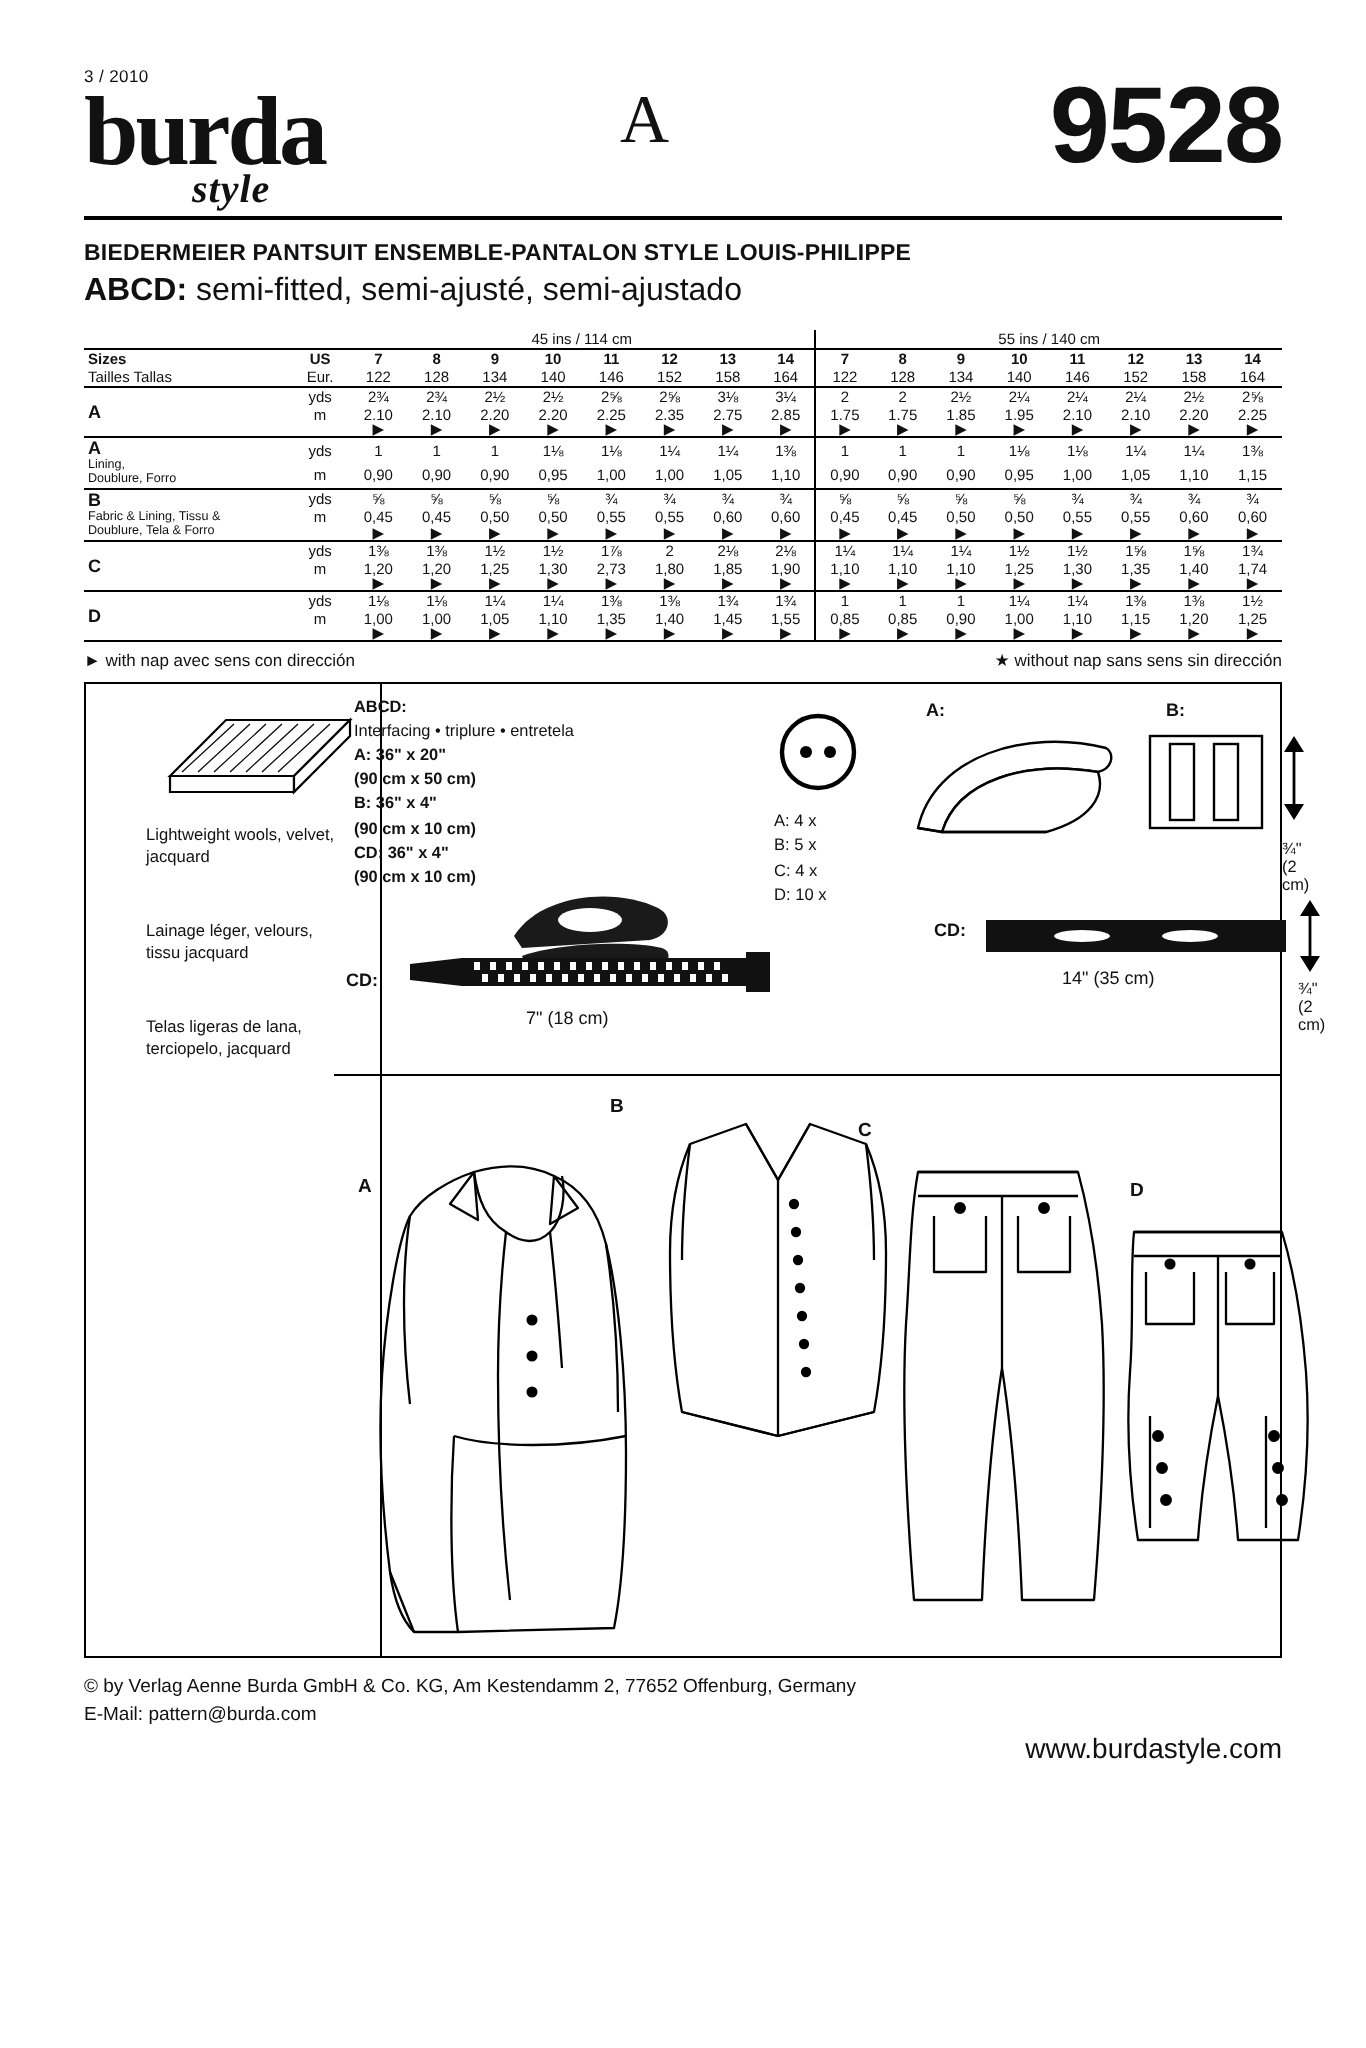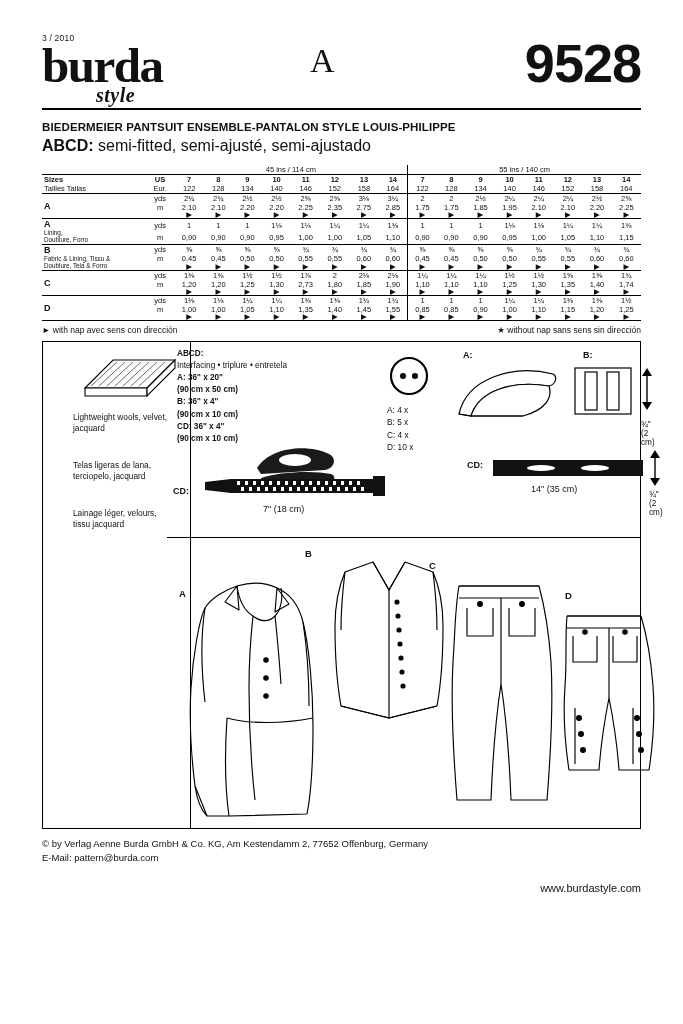--- a/index.html
+++ b/index.html
@@ -71,21 +71,21 @@
   .fabtext.b3 { padding-top:26px; }
 
   .notions { position:absolute; left:124px; top:0; right:0; height:196px; border-bottom:1.4px solid #000; }
   .notions .nl { position:absolute; left:10px; top:6px; font-size:8.2px; line-height:12.2px; }
   .notions .nl b { font-weight:bold; }
 
   .garments { position:absolute; left:124px; top:196px; right:0; bottom:0; }
   .glabel { position:absolute; font-size:9.5px; font-weight:bold; }
 
   .footer { font-size:9.5px; line-height:14px; margin-top:8px; }
-  .web { text-align:right; font-size:11px; margin-top:16px; }
+  .web { text-align:right; font-size:14px; margin-top:2px; }
 
   svg { display:block; }
 </style>
 </head>
 <body>
 
 <div class="page">
 
   <div class="date">3 / 2010</div>
 
@@ -467,24 +467,24 @@
           <path d="M32 44 L58 20" stroke="#000" stroke-width=".6"></path>
           <path d="M40 44 L66 20" stroke="#000" stroke-width=".6"></path>
           <path d="M48 44 L74 20" stroke="#000" stroke-width=".6"></path>
           <path d="M56 44 L82 20" stroke="#000" stroke-width=".6"></path>
           <path d="M64 44 L90 20" stroke="#000" stroke-width=".6"></path>
           <path d="M72 44 L98 20" stroke="#000" stroke-width=".6"></path>
         </svg>
       </div>
       <div class="fabtext b1" style="white-space:pre-line">Lightweight wools, velvet,
 jacquard</div>
+      <div class="fabtext b2" style="white-space:pre-line">Lainage léger, velours,
+tissu jacquard</div>
       <div class="fabtext b3" style="white-space:pre-line">Telas ligeras de lana,
 terciopelo, jacquard</div>
-      <div class="fabtext b2" style="white-space:pre-line">Lainage léger, velours,
-tissu jacquard</div>
     </div>
 
     <div class="notions">
       <div class="nl">
         <b>ABCD:</b><br>
         <span>Interfacing • triplure • entretela</span><br>
         <b>A: 36" x 20"</b><br>
         <b>(90 cm x 50 cm)</b><br>
         <b>B: 36" x 4"</b><br>
         <b>(90 cm x 10 cm)</b><br>

